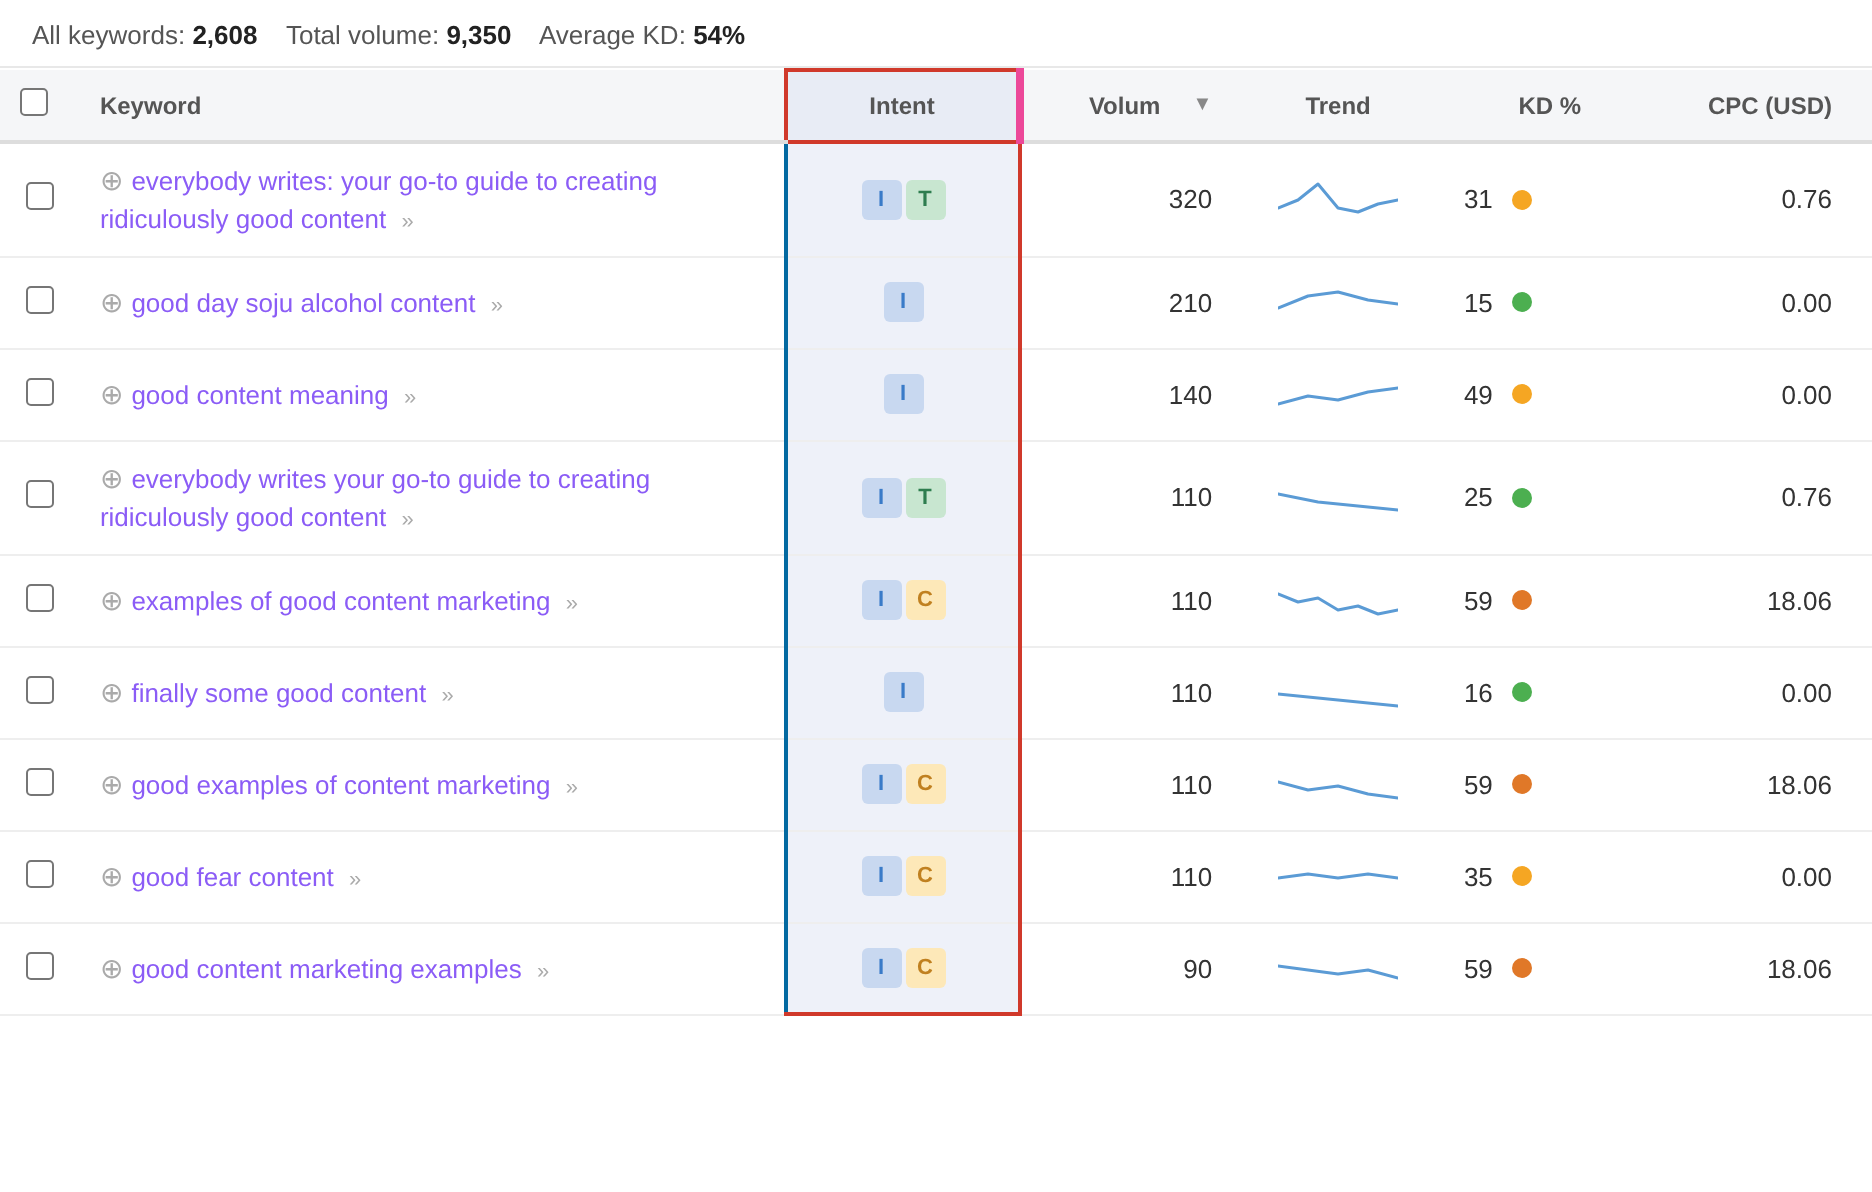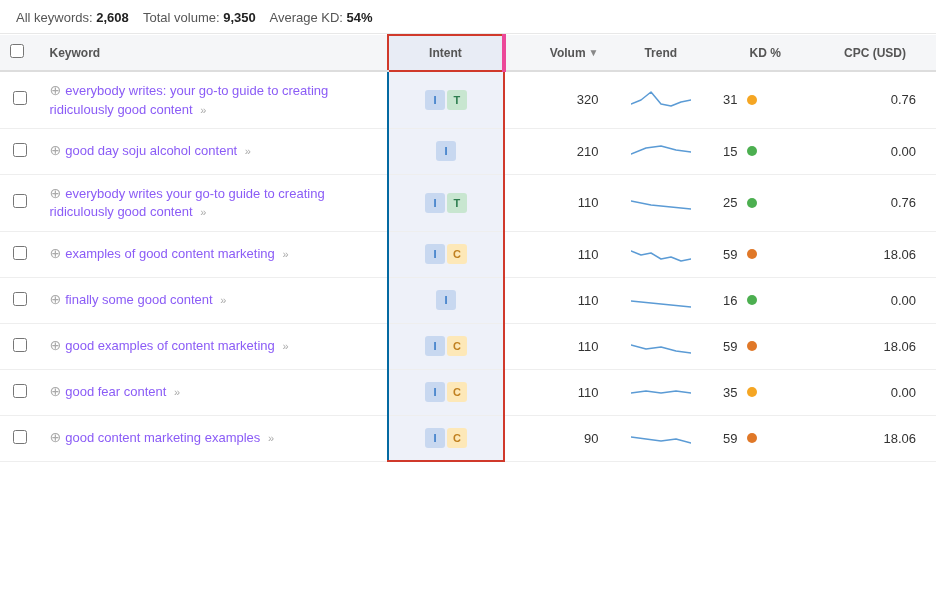--- a/index.html
+++ b/index.html
@@ -41,21 +41,21 @@
     th.intent-col {
       width: 100px;
       text-align: center;
       background: #e8ecf5;
       border: 2px solid #d0392b;
       border-top: none;
     }
     th.volume-col { width: 90px; text-align: right; }
     th.trend-col { width: 90px; text-align: center; }
     th.kd-col { width: 90px; text-align: center; }
-    th.cpc-col { width: 90px; text-align: right; padding-right: 30px; }
+    th.cpc-col { width: 90px; text-align: right; padding-right: 20px; }
 
     tbody tr {
       border-bottom: 1px solid #eee;
     }
     td {
       padding: 9px 10px;
       vertical-align: middle;
     }
     td.check-col { width: 32px; text-align: center; }
     td.keyword-col {
@@ -151,21 +151,21 @@
       color: #555;
     }
 
     .last-intent-td {
       border-bottom: 2px solid #d0392b !important;
     }
 
     .volume-filter {
       display: inline-flex;
       align-items: center;
-      gap: 3px;
+      gap: 16px;
       cursor: pointer;
     }
     .filter-icon {
       font-size: 10px;
       color: #888;
     }
   </style>
 </head>
 <body>
 
@@ -237,20 +237,36 @@
         <td class="kd-col">
           <div class="kd-cell">
             <span>15</span>
             <span class="dot dot-green"></span>
           </div>
         </td>
         <td class="cpc-col">0.00</td>
       </tr>
       <tr>
         <td class="check-col"><input type="checkbox" style=""></td>
+        <td class="keyword-col"><span class="add-icon">⊕</span><span class="keyword-text">good content meaning</span> <span class="chevron">»</span></td>
+        <td class="intent-col"><span class="intent-badge badge-i">I</span></td>
+        <td class="volume-col">140</td>
+        <td class="trend-col"><svg class="sparkline" viewBox="0 0 60 24">
+            <polyline points="0,18 15,14 30,16 45,12 60,10" fill="none" stroke="#5b9bd5" stroke-width="1.5" stroke-linecap="round" stroke-linejoin="round"></polyline>
+          </svg></td>
+        <td class="kd-col">
+          <div class="kd-cell">
+            <span>49</span>
+            <span class="dot dot-yellow"></span>
+          </div>
+        </td>
+        <td class="cpc-col">0.00</td>
+      </tr>
+      <tr>
+        <td class="check-col"><input type="checkbox" style=""></td>
         <td class="keyword-col"><span class="add-icon">⊕</span><span class="keyword-text">everybody writes your go-to guide to creating ridiculously good content</span> <span class="chevron">»</span></td>
         <td class="intent-col"><span class="intent-badge badge-i">I</span><span class="intent-badge badge-t">T</span></td>
         <td class="volume-col">110</td>
         <td class="trend-col"><svg class="sparkline" viewBox="0 0 60 24">
             <polyline points="0,12 20,16 40,18 60,20" fill="none" stroke="#5b9bd5" stroke-width="1.5" stroke-linecap="round" stroke-linejoin="round"></polyline>
           </svg></td>
         <td class="kd-col">
           <div class="kd-cell">
             <span>25</span>
             <span class="dot dot-green"></span>

